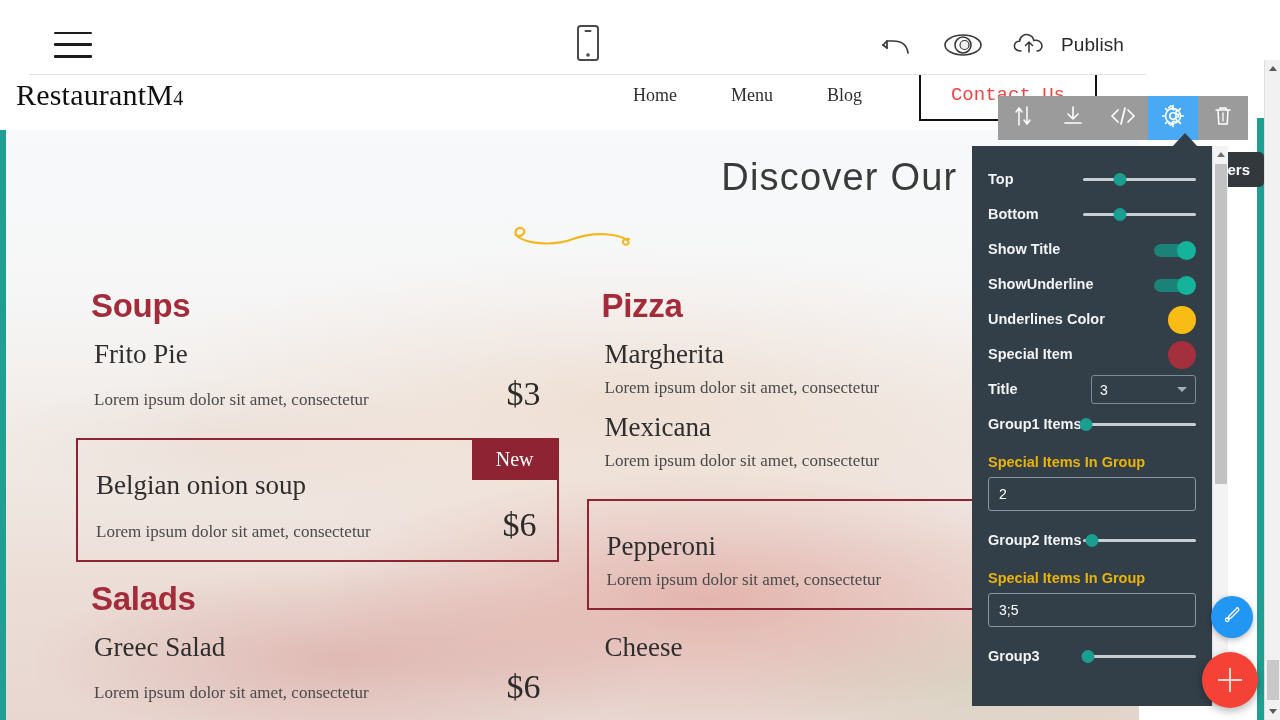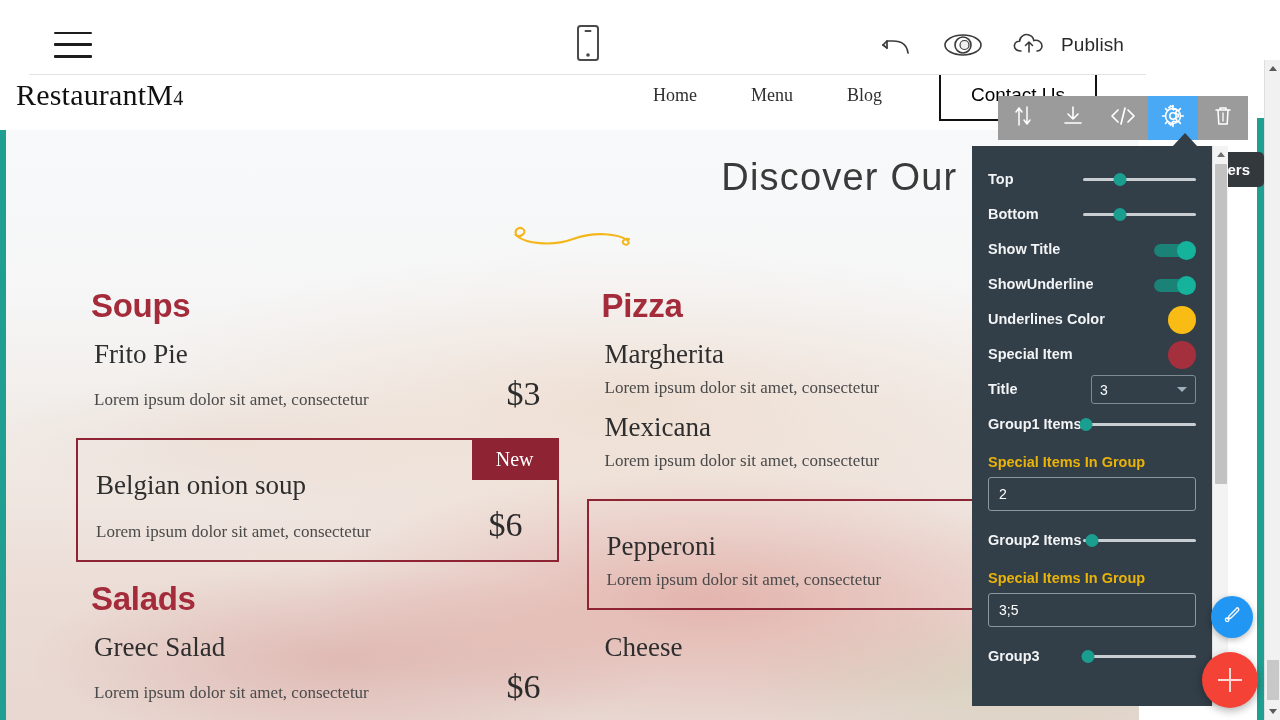--- a/index.html
+++ b/index.html
@@ -62,22 +62,22 @@
   }
   .brand sub { font-size: 20px; vertical-align: baseline; }
   .nav-links {
     margin-left: auto; display: flex; align-items: center; gap: 0;
   }
   .nav-link {
     font-family: "Liberation Serif", serif;
     font-size: 18px; color: #2f2f2f; padding: 0 27px; cursor: pointer;
   }
   .contact-btn {
-    font-family: Liberation Sans, sans-serif;
-    font-size: 19px; color: #000000;
+    font-family: Liberation Mono, monospace;
+    font-size: 19px; color: #ef4444;
     border: 2px solid #111;
     padding: 13px 30px; margin-left: 30px; margin-right: 26px;
     cursor: pointer; white-space: nowrap; text-align: center;
   }
 
   
   .menu-section {
     position: relative;
     height: 600px;
     overflow: hidden;
@@ -127,21 +127,21 @@
     font-family: "Liberation Serif", serif;
     font-size: 17px; color: #4a4a4a; flex: 1;
   }
   .item-price {
     font-family: "Liberation Serif", serif;
     font-size: 34px; color: #2b2b2b; line-height: .95;
     margin-left: 18px;
   }
   .item.special {
     border: 2px solid #8e2333;
-    padding: 22px 34px 18px 18px;
+    padding: 22px 20px 18px 18px;
     margin: 18px 0 18px 0;
   }
   .badge-new {
     position: absolute; top: -1px; right: -1px;
     background: #8e2333; color: #fff;
     font-family: "Liberation Serif", serif;
     font-size: 20px; padding: 9px 24px;
   }
   .item.special .item-name { margin-top: 8px; }
 

